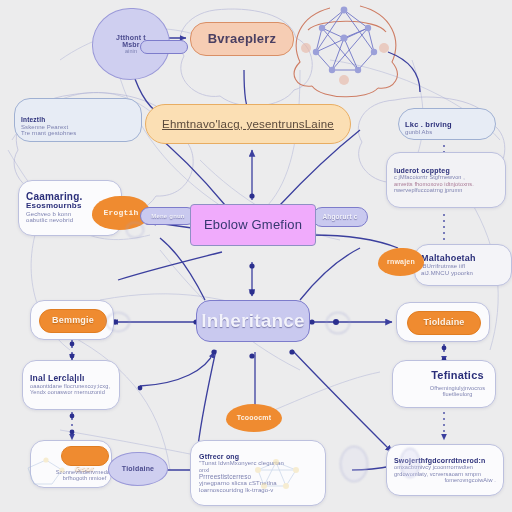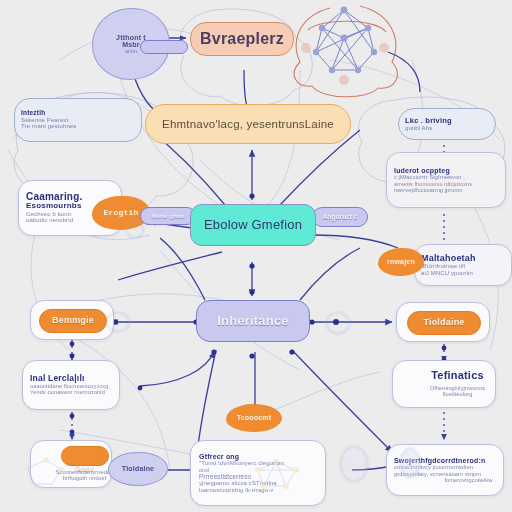--- a/index.html
+++ b/index.html
@@ -64,34 +64,35 @@
     border:1px solid #d98f66;
     border-radius:16px;
   }
   .peach .title{color:#4a3f62;}
   
   .banner{
     background:#fbdfb4;
     border:1px solid #e8ad62;
     border-radius:22px;
   }
-  .banner .title{color:#5b4a3c;font-weight:normal;}
+  .banner .title{color:#5b4a3c;font-weight:normal;text-decoration:underline;}
   
   .mint{
-    background:#5eead4;
+    background:#f0abfc;
     border:1px solid #8f90c4;
-    border-radius:12px;
+    border-radius:4px;
     align-items:center;
   }
   .mint .title{color:#35386f;}
   
   .blue{
     background:#e7ecf5;
     border:1px solid #9fb0d2;
     border-radius:16px;
+    justify-content:flex-end;
   }
   
   .blob{
     background:#cfcff0;
     border:1px solid #9a99d8;
     border-radius:50% 48% 52% 50%/52% 50% 50% 48%;
   }
   .blob .title{color:#4b4b8e;}
 
   
@@ -242,21 +243,21 @@
     <div class="title" style="font-size:7px;">Jtthont t</div>
     <div class="title" style="font-size:7px;">Msbr</div>
     <div class="sub" style="font-size:5.5px;">ainin</div>
   </div>
 
   <div class="node lav" style="left:140px;top:40px;width:48px;height:14px;border-radius:7px;">
     <div class="title" style="font-size:5px;"></div>
   </div>
 
   <div class="node peach fuzzy-text" style="left:190px;top:22px;width:104px;height:34px;">
-    <div class="title" style="font-size:16px;">Bvraeplerz</div>
+    <div class="title" style="font-size:13px;">Bvraeplerz</div>
   </div>
 
   <div class="node banner fuzzy-text" style="left:145px;top:104px;width:206px;height:40px;">
     <div class="title" style="font-size:11.5px;">Ehmtnavo'lacg, yesentrunsLaine</div>
   </div>
 
   <div class="node blue fuzzier-text" style="left:14px;top:98px;width:128px;height:44px;align-items:flex-start;padding:4px 6px;">
     <div class="title" style="font-size:6.5px;">Inteztlh</div>
     <div class="sub" style="font-size:6px;">Sskenne   Pearext</div>
     <div class="sub" style="font-size:6px;">Tre rnant       gestohnes</div>
@@ -280,21 +281,21 @@
 
   <div class="node lav fuzzier-text" style="left:312px;top:207px;width:56px;height:20px;border-radius:10px;">
     <div class="title" style="font-size:6.5px;">Ahgorurt c</div>
   </div>
 
   <div class="node mint fuzzy-text" style="left:190px;top:204px;width:126px;height:42px;">
     <div class="title" style="font-size:13px;font-weight:normal;">Ebolow Gmefion</div>
   </div>
 
   <div class="node lav fuzzy-text" style="left:196px;top:300px;width:114px;height:42px;">
-    <div class="title" style="font-size:13px;">Inheritance</div>
+    <div class="title" style="font-size:19px;">Inheritance</div>
   </div>
 
   <div class="node blue fuzzier-text" style="left:398px;top:108px;width:98px;height:32px;align-items:flex-start;padding:3px 6px;">
     <div class="title" style="font-size:7.5px;">Lkc . briving</div>
     <div class="sub" style="font-size:6px;">gunbl    Abs</div>
   </div>
 
   <div class="node card fuzzier-text" style="left:386px;top:152px;width:120px;height:56px;align-items:flex-start;padding:4px 7px;
               background:#f2f2f5;">
     <div class="title" style="font-size:7px;">luderot  ocppteg</div>

